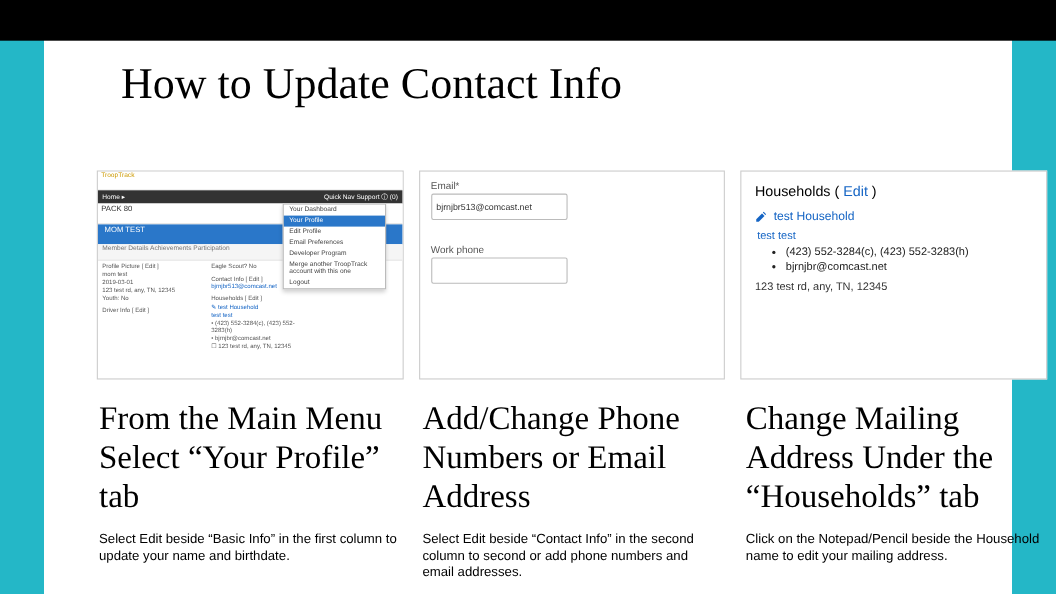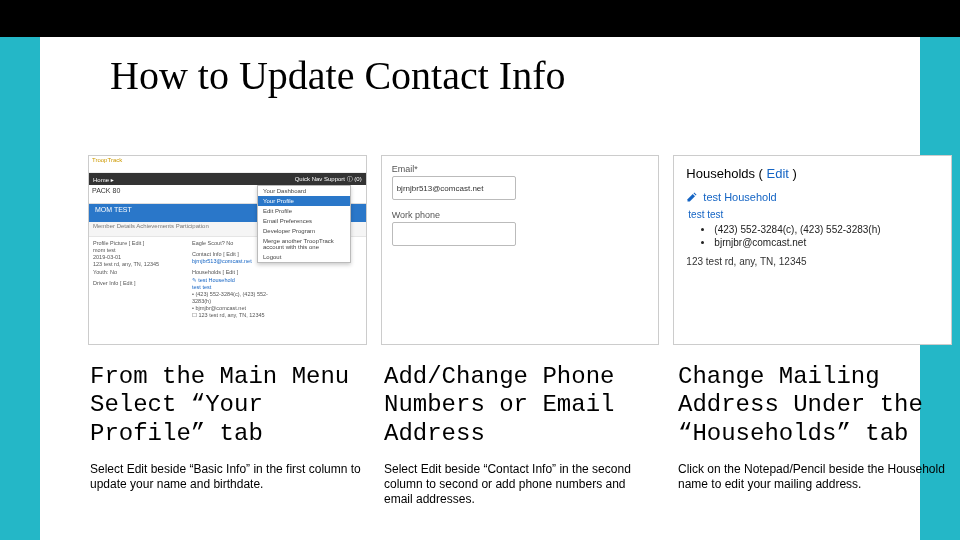--- a/index.html
+++ b/index.html
@@ -18,39 +18,39 @@
 .s1-blue{height:14px;background:#2a77c9;color:#fff;padding:2px 6px;font-size:7px}
 .s1-row{height:12px;background:#f5f5f5;border-bottom:1px solid #e5e5e5;font-size:6px;padding:1px 4px;color:#777}
 .s1-body{position:relative;height:124px}
 .s1-left{position:absolute;top:0;left:0;width:92px;padding:3px 4px;font-size:5.5px;color:#555;line-height:1.3}
 .s1-mid{position:absolute;top:0;left:100px;width:88px;padding:3px 3px;font-size:5.5px;color:#555;line-height:1.3}
 .s1-dd{position:absolute;top:-52px;left:168px;width:92px;background:#fff;border:1px solid #bbb;box-shadow:0 2px 4px rgba(0,0,0,.2);font-size:6px}
 .s1-dd div{padding:2px 5px;color:#444}
 .s1-dd .hi{background:#2a77c9;color:#fff}
 .lnk{color:#1464c4}
 
-.s2{display:flex;flex-wrap:wrap;padding:8px 10px 0 10px;gap:0 12px;font-size:9px;color:#555}
+.s2{display:flex;flex-wrap:wrap;padding:8px 10px 0 10px;gap:12px 12px;font-size:9px;color:#555}
 .fgrp{width:124px;margin-bottom:10px}
 .flab{font-size:9px;color:#555;margin-bottom:2px}
 .fin{height:18px;border:1px solid #bbb;border-radius:2px;background:#fff;font-size:8px;padding:2px 4px;color:#333;display:flex;align-items:center}
 
 .s3{padding:10px 12px;font-size:11px;color:#222}
 .s3-h{font-size:13px;color:#000;margin-bottom:10px}
 .s3-h .ed{color:#1464c4}
 .s3-row{display:flex;align-items:flex-start;gap:5px;margin-bottom:6px}
 .edit-icon{width:12px;height:12px}
 .s3-name{color:#1464c4;font-size:11px}
 .s3-sub{color:#1464c4;font-size:10px;margin:2px 0 4px 2px}
 .s3 ul{margin:0 0 8px 18px;padding:0;font-size:10px;color:#222}
 .s3 ul li{margin:2px 10px}
 .s3-addr{font-size:10px;color:#333;margin-top:6px}
 
 .caps{position:absolute;top:326px;left:50px;width:860px;display:flex;gap:22px}
 .cap{flex:1}
-.cap-h{font-family:Liberation Mono, monospace;font-size:24px;color:#000;line-height:1.18;margin:0 0 14px 0;font-weight:400}
+.cap-h{font-family:Liberation Serif, serif;font-size:30px;color:#000;line-height:1.18;margin:0 0 14px 0;font-weight:400}
 .cap-b{font-family:Tahoma,Arial,sans-serif;font-size:12px;color:#000;line-height:1.25;margin:0}
 </style>
 </head>
 <body>
 
 <div class="slide">
   <div class="bg-top"></div>
   <div class="bg-left"></div>
   <div class="bg-right"></div>
   <div class="content">

